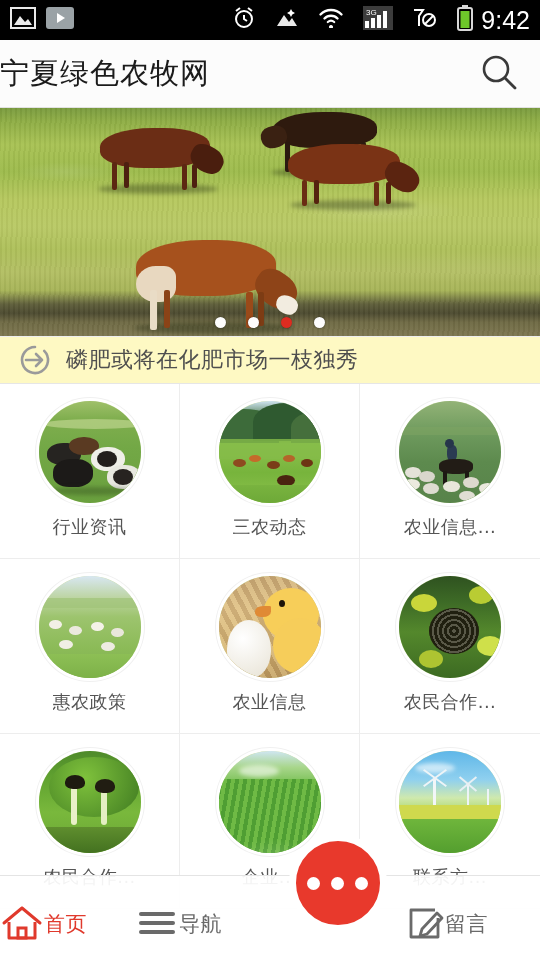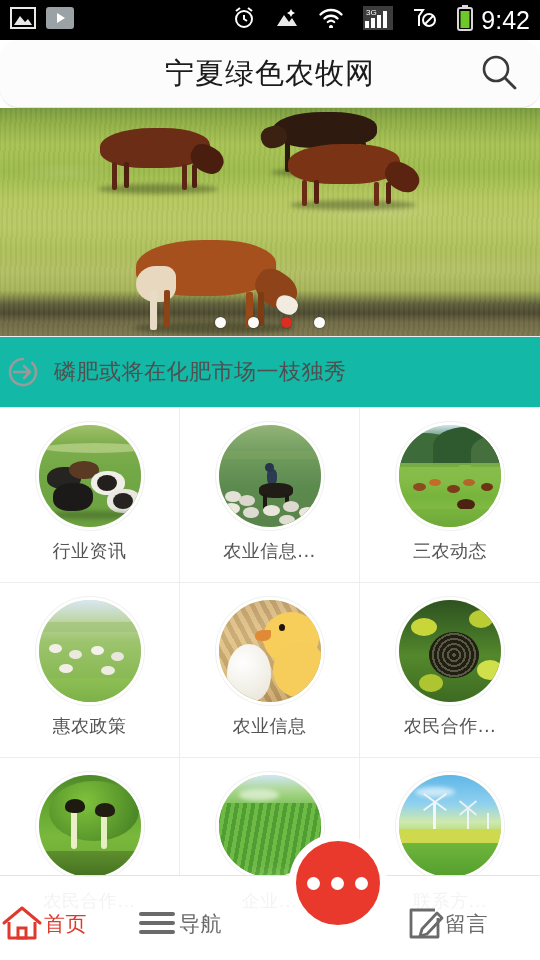--- a/index.html
+++ b/index.html
@@ -18,21 +18,21 @@
     padding:0 10px; position:relative;
   }
   .sb-left { display:flex; align-items:center; gap:10px; }
   .sb-right { margin-left:auto; display:flex; align-items:center; gap:19px; }
   .sb-time { color:#fff; font-size:25px; letter-spacing:0px; margin-left:8px; font-weight:400; }
   .ic { display:block; }
 
   
   .header {
     height:68px; background:#fcfcfc; display:flex; align-items:center;
-    justify-content:center; position:relative; border-bottom:1px solid #e2e2e2;border-radius:18px;
+    position:relative; border-bottom:1px solid #e2e2e2;
   }
   .header-title {
     font-size:29px; color:#1b1b1b; letter-spacing:1px;
     font-family:"DejaVu Sans","Liberation Sans",sans-serif;
   }
   .search-btn {
     position:absolute; right:16px; top:50%; transform:translateY(-50%);
     width:50px; height:50px; display:flex; align-items:center; justify-content:center;
   }
 
@@ -62,22 +62,22 @@
   .cow .shadow { position:absolute; background:rgba(20,30,10,0.33); border-radius:50%; filter:blur(2px); }
 
   .dots { position:absolute; left:0; right:0; bottom:8px; display:flex;
     justify-content:center; gap:22px; }
   .dot { width:11px; height:11px; border-radius:50%; background:#fdfdfd;
     box-shadow:0 0 2px rgba(0,0,0,.5); }
   .dot.active { background:#dd2c20; }
 
   
   .ticker {
-    height:72px; background:#14b8a6; display:flex; align-items:center;
-    padding:0 6px; border-bottom:1px solid #e6e6e6; border-top:1px solid #eee;
+    height:48px; background:#fef9c3; display:flex; align-items:center;
+    padding:0 18px; border-bottom:1px solid #e6e6e6; border-top:1px solid #eee;
   }
   .ticker-icon { width:34px; height:34px; flex:0 0 34px; margin-right:14px; }
   .ticker-text { font-size:22px; color:#4f4f4f; letter-spacing:.5px;
     font-family:"DejaVu Sans","Liberation Sans",sans-serif; }
 
   
   .grid { display:flex; flex-wrap:wrap; }
   .cell {
     width:180px; height:175px; position:relative;
     display:flex; flex-direction:column; align-items:center;
@@ -288,20 +288,38 @@
         <div class="blob" style="left:8px;top:42px;width:34px;height:22px;background:#262421;border-radius:48% 40% 45% 42%;"></div>
         <div class="blob" style="left:14px;top:58px;width:40px;height:28px;background:#1c1a18;border-radius:46% 42% 44% 40%;"></div>
         <div class="blob" style="left:30px;top:36px;width:30px;height:18px;background:#5a3a22;border-radius:48%;"></div>
         <div class="blob" style="left:52px;top:46px;width:34px;height:24px;background:#efefe8;border-radius:48%;"></div>
         <div class="blob" style="left:58px;top:50px;width:20px;height:16px;background:#231f1d;border-radius:50%;"></div>
         <div class="blob" style="left:68px;top:64px;width:34px;height:24px;background:#e8e8e0;border-radius:46%;"></div>
         <div class="blob" style="left:74px;top:68px;width:20px;height:16px;background:#272320;border-radius:50%;"></div>
         <div class="st" style="left:6px;top:86px;width:96px;height:8px;background:rgba(30,45,15,.3);border-radius:50%;filter:blur(2px);"></div>
       </div>
       <div class="cell-label">行业资讯</div>
+    </div>
+
+    <div class="cell">
+      <div class="thumb">
+        <div class="sc sc-valley"></div>
+        <div class="st" style="left:-10px;top:8px;width:70px;height:34px;background:#3d6b3a;border-radius:50% 50% 0 0;"></div>
+        <div class="st" style="left:34px;top:2px;width:66px;height:38px;background:#2f5a30;border-radius:50% 50% 0 0;"></div>
+        <div class="st" style="left:72px;top:10px;width:54px;height:32px;background:#456f3c;border-radius:50% 50% 0 0;"></div>
+        <div class="st" style="left:0;top:38px;width:108px;height:20px;background:#84bb48;opacity:.8;"></div>
+        <div class="blob" style="left:14px;top:58px;width:13px;height:8px;background:#8e4a20;"></div>
+        <div class="blob" style="left:30px;top:54px;width:12px;height:7px;background:#c56b2a;"></div>
+        <div class="blob" style="left:48px;top:60px;width:13px;height:8px;background:#7a3d18;"></div>
+        <div class="blob" style="left:64px;top:54px;width:12px;height:7px;background:#b4652a;"></div>
+        <div class="blob" style="left:82px;top:58px;width:12px;height:8px;background:#6d3414;"></div>
+        <div class="blob" style="left:58px;top:74px;width:18px;height:11px;background:#4a2410;"></div>
+        <div class="st" style="left:0;top:84px;width:108px;height:24px;background:linear-gradient(#79b33f,#6aa635);"></div>
+      </div>
+      <div class="cell-label">三农动态</div>
     </div>
 
     <div class="cell">
       <div class="thumb">
         <div class="sc sc-sheep"></div>
         <div class="st" style="left:0;top:26px;width:108px;height:8px;background:#7da463;opacity:.6;"></div>
         <div class="blob" style="left:48px;top:44px;width:10px;height:16px;background:#2b3b52;border-radius:40%;"></div>
         <div class="blob" style="left:46px;top:38px;width:9px;height:9px;background:#26354b;"></div>
         <div class="blob" style="left:40px;top:58px;width:34px;height:15px;background:#221c16;border-radius:40%;"></div>
         <div class="leg" style="left:44px;top:70px;width:4px;height:14px;background:#1d1813;position:absolute;"></div>
@@ -313,38 +331,20 @@
         <div class="blob" style="left:44px;top:80px;width:17px;height:11px;background:#e8e6db;"></div>
         <div class="blob" style="left:64px;top:76px;width:16px;height:11px;background:#ddd9ce;"></div>
         <div class="blob" style="left:80px;top:82px;width:17px;height:11px;background:#eae8dd;"></div>
         <div class="blob" style="left:60px;top:90px;width:16px;height:10px;background:#e0ded3;"></div>
       </div>
       <div class="cell-label">农业信息...</div>
     </div>
 
     <div class="cell">
       <div class="thumb">
-        <div class="sc sc-valley"></div>
-        <div class="st" style="left:-10px;top:8px;width:70px;height:34px;background:#3d6b3a;border-radius:50% 50% 0 0;"></div>
-        <div class="st" style="left:34px;top:2px;width:66px;height:38px;background:#2f5a30;border-radius:50% 50% 0 0;"></div>
-        <div class="st" style="left:72px;top:10px;width:54px;height:32px;background:#456f3c;border-radius:50% 50% 0 0;"></div>
-        <div class="st" style="left:0;top:38px;width:108px;height:20px;background:#84bb48;opacity:.8;"></div>
-        <div class="blob" style="left:14px;top:58px;width:13px;height:8px;background:#8e4a20;"></div>
-        <div class="blob" style="left:30px;top:54px;width:12px;height:7px;background:#c56b2a;"></div>
-        <div class="blob" style="left:48px;top:60px;width:13px;height:8px;background:#7a3d18;"></div>
-        <div class="blob" style="left:64px;top:54px;width:12px;height:7px;background:#b4652a;"></div>
-        <div class="blob" style="left:82px;top:58px;width:12px;height:8px;background:#6d3414;"></div>
-        <div class="blob" style="left:58px;top:74px;width:18px;height:11px;background:#4a2410;"></div>
-        <div class="st" style="left:0;top:84px;width:108px;height:24px;background:linear-gradient(#79b33f,#6aa635);"></div>
-      </div>
-      <div class="cell-label">三农动态</div>
-    </div>
-
-    <div class="cell">
-      <div class="thumb">
         <div class="sc sc-policy"></div>
         <div class="st" style="left:0;top:22px;width:108px;height:10px;background:#9fc377;opacity:.7;"></div>
         <div class="blob" style="left:10px;top:44px;width:13px;height:9px;background:#f2f0e6;"></div>
         <div class="blob" style="left:30px;top:50px;width:13px;height:9px;background:#ebe9de;"></div>
         <div class="blob" style="left:52px;top:46px;width:13px;height:9px;background:#f4f2e8;"></div>
         <div class="blob" style="left:72px;top:52px;width:13px;height:9px;background:#e9e7dc;"></div>
         <div class="blob" style="left:20px;top:64px;width:14px;height:9px;background:#f1efe5;"></div>
         <div class="blob" style="left:62px;top:66px;width:14px;height:9px;background:#eeece1;"></div>
         <div class="st" style="left:0;top:78px;width:108px;height:30px;background:linear-gradient(#8dbf55,#79ae45);"></div>
       </div>

